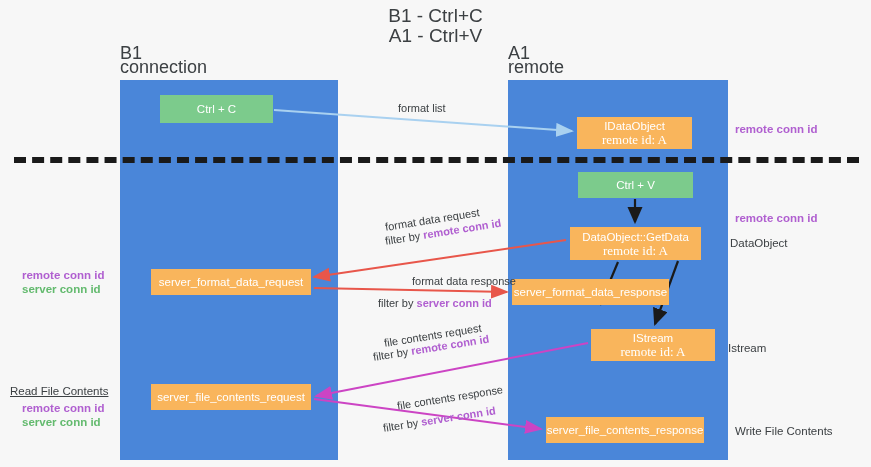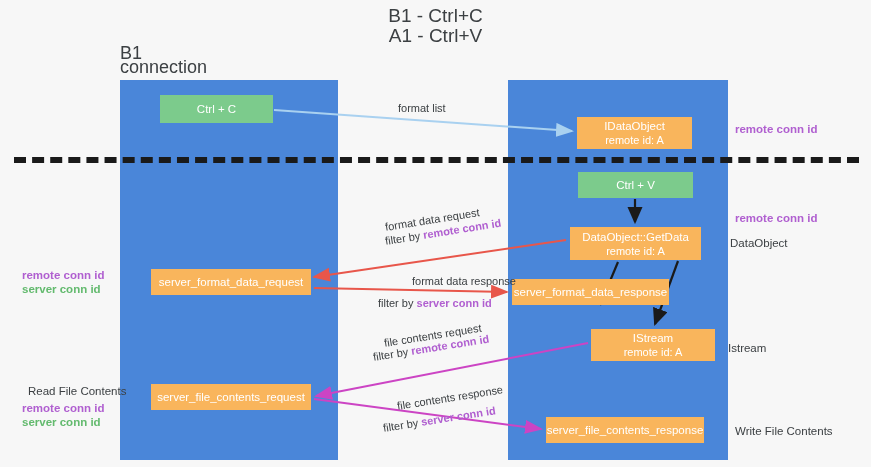--- a/index.html
+++ b/index.html
@@ -51,36 +51,36 @@
   #n-ctrlc   {left:160px;top:95px; width:113px;height:28px;}
   #n-idata   {left:577px;top:117px;width:115px;height:32px;}
   #n-ctrlv   {left:578px;top:172px;width:115px;height:26px;}
   #n-getdata {left:570px;top:227px;width:131px;height:33px;}
   #n-sfdresp {left:512px;top:279px;width:157px;height:26px;}
   #n-istream {left:591px;top:329px;width:124px;height:32px;}
   #n-sfcresp {left:546px;top:417px;width:158px;height:26px;}
   #n-sfdreq  {left:151px;top:269px;width:160px;height:26px;}
   #n-sfcreq  {left:151px;top:384px;width:160px;height:26px;}
 
-  .node .l2{font-size:11px;}
+  .node .l2{font-size:13px;font-family:Liberation Serif, serif;}
 
   
   .side{position:absolute;font-size:11.5px;line-height:14px;}
   .purple{color:#b05fd0;font-weight:bold;}
   .green-t{color:#63ba6e;font-weight:bold;}
   .plain{color:#3c4043;}
 
   #lbl-remote-1{left:735px;top:122px;}
   #lbl-remote-2{left:735px;top:211px;}
   #lbl-dataobject{left:730px;top:236px;}
   #lbl-istream{left:728px;top:341px;}
   #lbl-write{left:735px;top:424px;}
 
   #lbl-left-ids{left:22px;top:268px;}
-  #lbl-read{left:28px;top:384px;}
+  #lbl-read{left:10px;top:384px;text-decoration:underline;}
   #lbl-left-ids2{left:22px;top:401px;}
 
   
   .edge-label{position:absolute;font-size:11px;line-height:14px;white-space:nowrap;}
   .rot-up{transform:rotate(-9deg);transform-origin:left top;}
 
   #e-formatlist{left:398px;top:101px;}
   #e-fdreq     {left:384px;top:220px;}
   #e-fdreq2    {left:384px;top:234px;}
   #e-fdresp    {left:388px;top:274px;margin-left:24px;}
@@ -99,20 +99,24 @@
 
   <div class="title">
     <div>B1 - Ctrl+C</div>
     <div>A1 - Ctrl+V</div>
   </div>
 
   <div class="band-head" id="head-left">
     <div>B1</div>
     <div>connection</div>
   </div>
+  <div class="band-head" id="head-right">
+    <div>A1</div>
+    <div>remote</div>
+  </div>
 
   <div class="band" id="band-left"></div>
   <div class="band" id="band-right"></div>
 
   <div id="divider"></div>
 
   <svg id="wires" viewBox="0 0 871 467">
     <defs>
       <marker id="ah-blue" markerWidth="9" markerHeight="7" refX="8" refY="3.5" orient="auto">
         <path d="M0,0 L9,3.5 L0,7 z" fill="#a9d1f0"></path>

